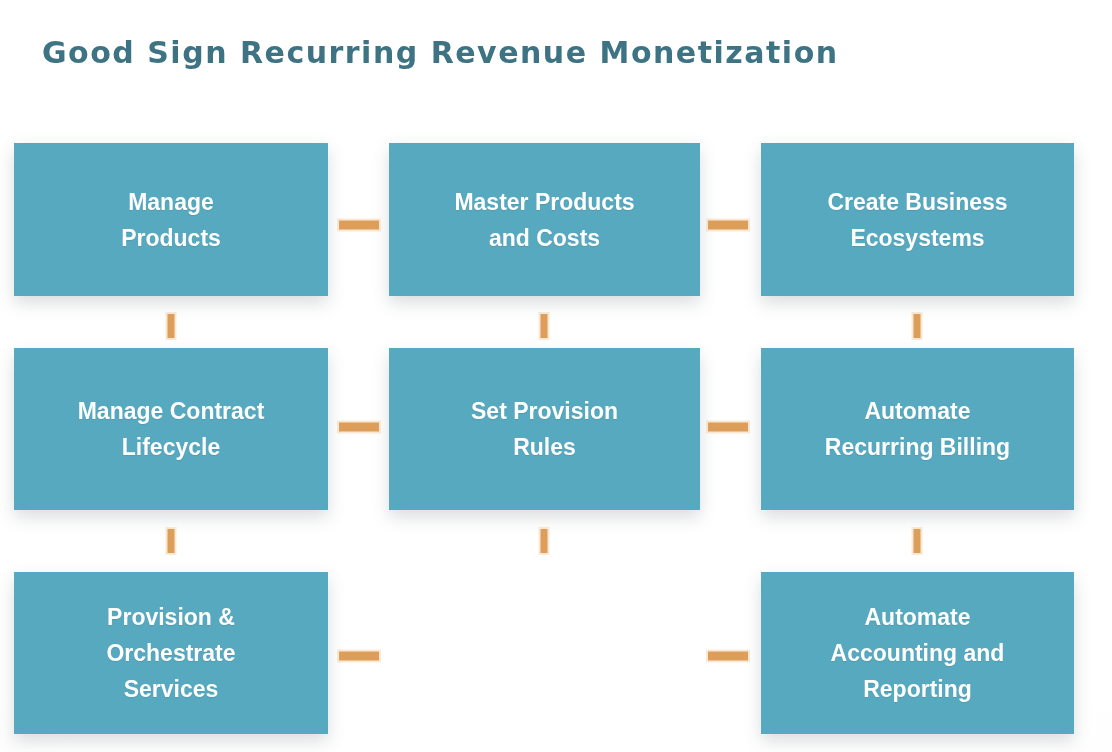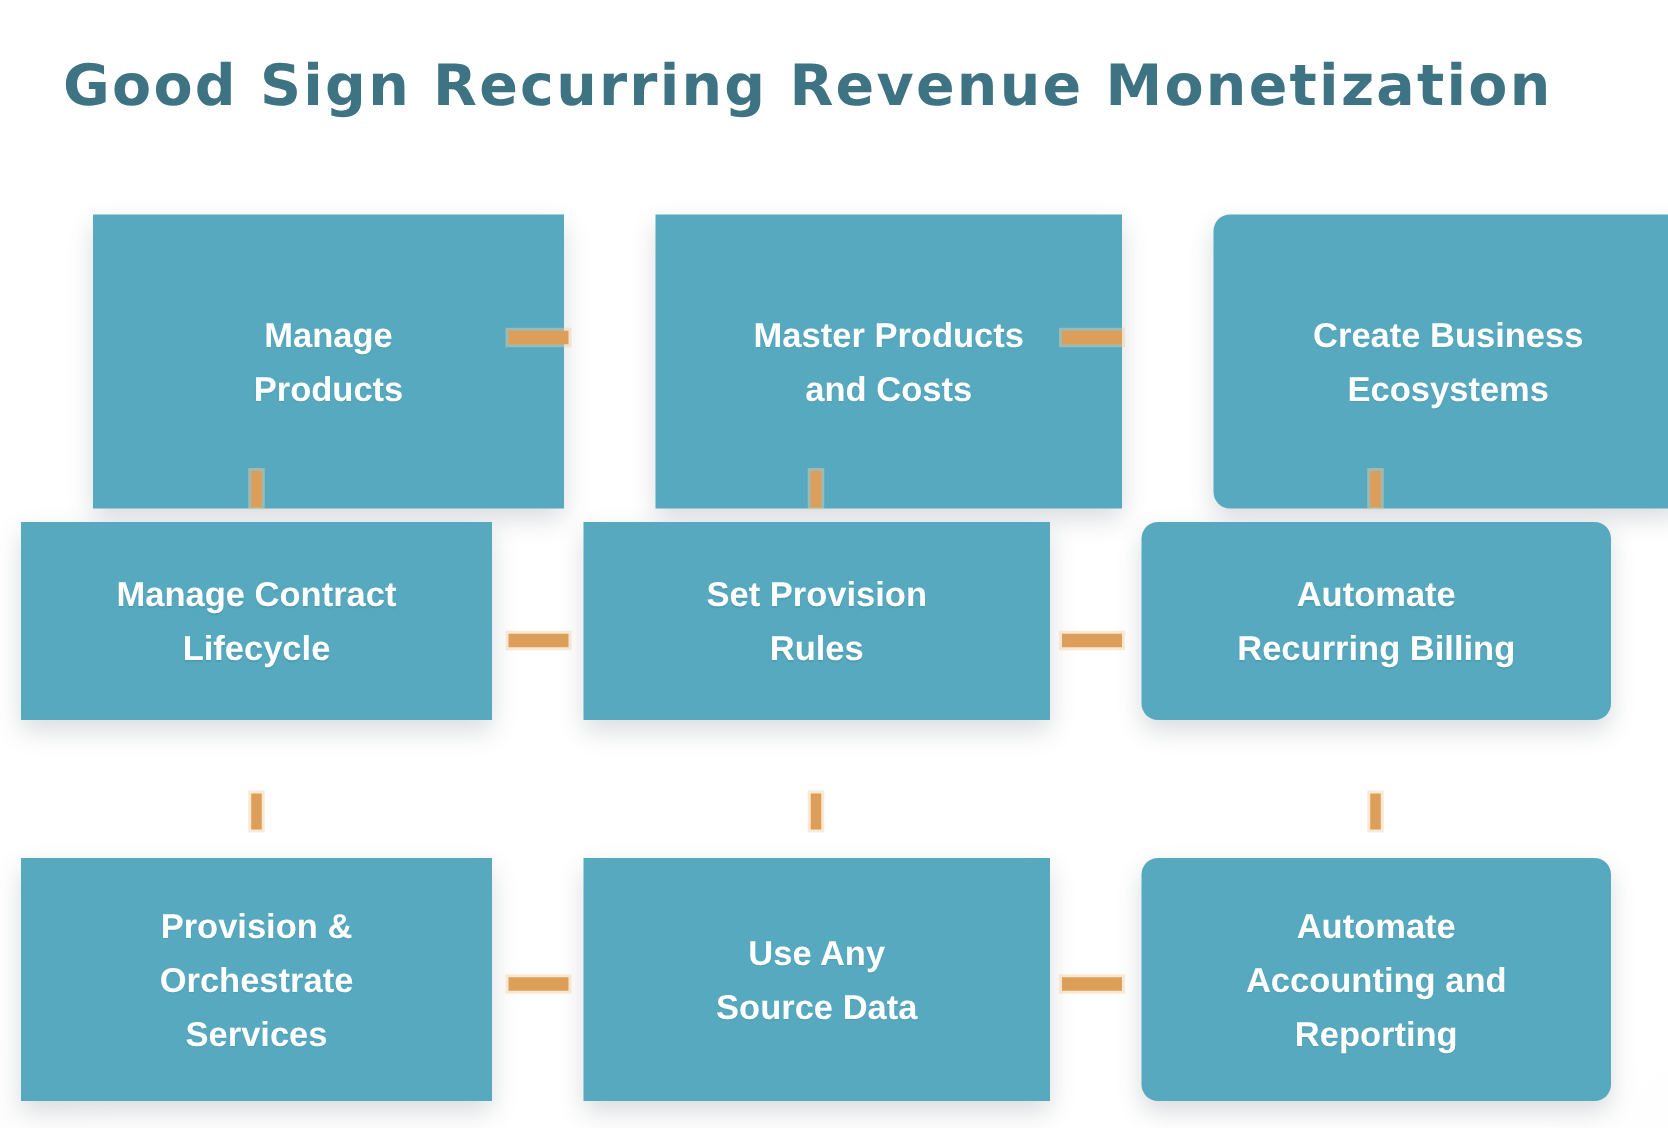--- a/index.html
+++ b/index.html
@@ -22,21 +22,21 @@
     overflow:hidden;
     background:
       radial-gradient(130% 130% at 50% 46%, var(--background) 52%, #f0f0f1 100%);
   }
   .title{
     position:absolute;
     left:42px;
     top:36px;
     margin:0;
     font-family:"DejaVu Sans","Liberation Sans",sans-serif;
-    font-size:38px;
+    font-size:30px;
     font-weight:700;
     letter-spacing:1.5px;
     line-height:1.15;
     color:var(--title-text);
     white-space:nowrap;
   }
   .box{
     position:absolute;
     background:var(--box-fill);
     box-shadow:0 7px 16px rgba(70,80,90,0.20);
@@ -49,23 +49,23 @@
     color:var(--box-text);
     font-weight:700;
     font-size:23px;
     line-height:36px;
     white-space:pre-line;
     text-shadow:0 1px 1px rgba(0,0,0,0.08);
   }
   
   .c1{left:14px;width:314px;}
   .c2{left:389px;width:311px;}
-  .c3{left:761px;width:313px;border-radius:11px;}
-  .r1{top:143px;height:196px;margin-left:48px;}
-  .r2{top:348px;height:132px;}
+  .c3{left:761px;width:313px;}
+  .r1{top:143px;height:153px;}
+  .r2{top:348px;height:162px;}
   .r3{top:572px;height:162px;}
   
   .hdash{
     position:absolute;
     width:40px;height:9px;
     background:var(--connector);
     box-shadow:0 0 0 2px rgba(241,207,162,0.45);
     transform:translateY(-50%);
   }
   .vdash{
@@ -107,24 +107,20 @@
   <div class="box c3 r2">
     <span class="box-label">Automate
 Recurring Billing</span>
   </div>
 
   <div class="box c1 r3">
     <span class="box-label">Provision &amp;
 Orchestrate
 Services</span>
   </div>
-  <div class="box c2 r3">
-    <span class="box-label">Use Any
-Source Data</span>
-  </div>
   <div class="box c3 r3">
     <span class="box-label">Automate
 Accounting and
 Reporting</span>
   </div>
 
   <div class="hdash" style="left:339px;top:225px;"></div>
   <div class="hdash" style="left:708px;top:225px;"></div>
   <div class="hdash" style="left:339px;top:427px;"></div>
   <div class="hdash" style="left:708px;top:427px;"></div>

